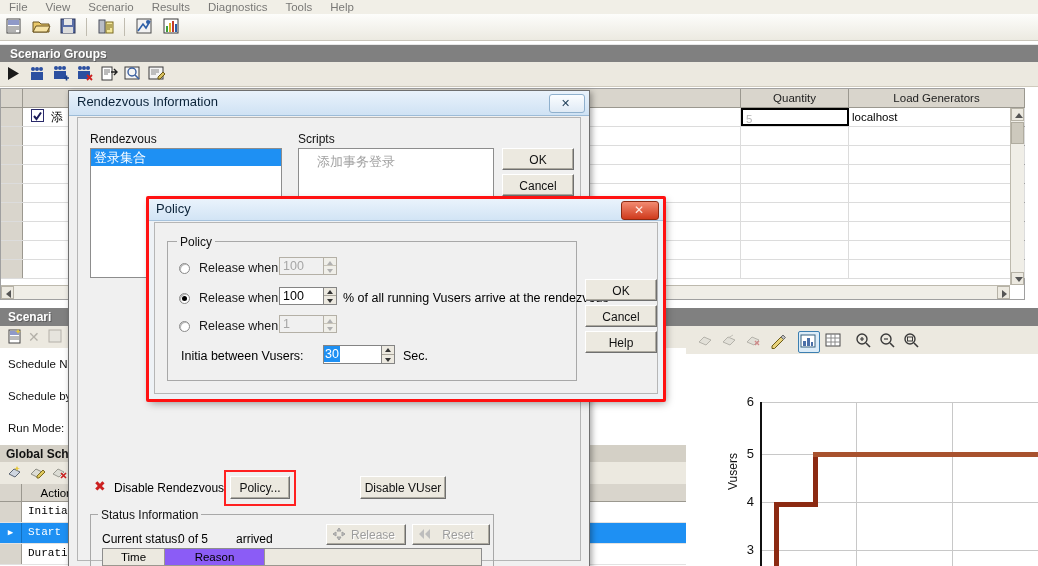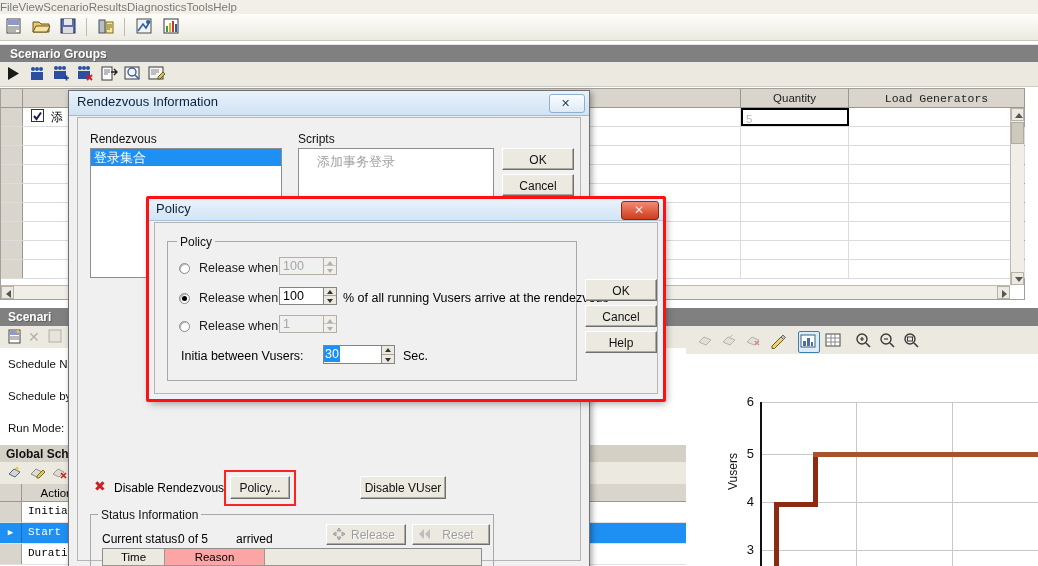--- a/index.html
+++ b/index.html
@@ -6,21 +6,21 @@
   body{
     width:1038px;height:566px;overflow:hidden;position:relative;
     font-family:"Liberation Sans","DejaVu Sans",sans-serif;
     font-size:11px;color:#000;background:#ffffff;
   }
   .abs{position:absolute;}
 
   
   #menubar{left:0;top:0;width:1038px;height:14px;background:#f1efe7;
     border-bottom:1px solid #d7d3c8;overflow:hidden;}
-  #menubar .mi{float:left;padding:0 0;line-height:14px;font-size:11.5px;color:#4a4a4a;
+  #menubar .mi{float:left;padding:0 9px;line-height:14px;font-size:11.5px;color:#4a4a4a;
     opacity:.72;}
 
   
   #maintoolbar{left:0;top:14px;width:1038px;height:26px;
     background:linear-gradient(#fdfdfb,#eceae1);border-bottom:1px solid #c9c5ba;}
   .tbtn{float:left;width:24px;height:24px;margin:1px 0 0 3px;position:relative;}
   .tbsep{float:left;width:1px;height:18px;margin:4px 5px 0 5px;background:#c0bcb0;}
 
   
   #sgTitle{left:0;top:44px;width:1038px;height:18px;background:#808080;
@@ -268,35 +268,36 @@
         <path d="M12 14l5-5 2 2-5 5h-2z" fill="#d8c060" stroke="#6b5a16"></path>
       </svg>
   </div>
 </div>
 
 <div id="grid" class="abs">
   <div id="gridHead">
     <div class="ghc" style="left:0;width:22px;"></div>
     <div class="ghc" style="left:22px;width:718px;"></div>
     <div class="ghc" style="left:740px;width:108px;">Quantity</div>
-    <div class="ghc" style="left:848px;width:176px;font-family:Liberation Mono, monospace;">Load Generators</div>
+    <div class="ghc" style="left:848px;width:176px;">Load Generators</div>
   </div>
 
   <div class="grow" style="top:19px;">
     <div class="rowLeadGray"></div>
     <div class="gcell" style="left:22px;width:718px;">
       <span class="abs" style="left:8px;top:1px;">
         <svg width="13" height="13" viewBox="0 0 13 13">
             <rect x="0.5" y="0.5" width="12" height="12" fill="#fff" stroke="#2a2a6a"></rect>
             <path d="M3 7l2.5 3L10 3.5" stroke="#1b1b5a" stroke-width="2" fill="none"></path>
           </svg>
       </span>
       <span class="abs" style="left:28px;top:0;font-size:12px;">添</span>
     </div>
     <div class="gcell gcellSel" style="left:740px;width:108px;">5</div>
+    <div class="gcell" style="left:848px;width:176px;">localhost</div>
   </div>
 
   <div class="grow" style="top:38px;">
       <div class="rowLeadGray"></div>
       <div class="gcell" style="left:22px;width:718px;"></div>
       <div class="gcell" style="left:740px;width:108px;"></div>
       <div class="gcell" style="left:848px;width:176px;"></div>
     </div>
   <div class="grow" style="top:57px;">
       <div class="rowLeadGray"></div>
@@ -559,21 +560,21 @@
     </div>
     <div class="w95btn dis" style="left:334px;top:406px;width:78px;height:21px;line-height:21px;padding-left:14px;">Reset</div>
     <div class="abs" style="left:340px;top:410px;">
       <svg width="14" height="12" viewBox="0 0 14 12">
           <path d="M6 1L1 6l5 5zM12 1L7 6l5 5z" fill="#bdbdbd"></path>
         </svg>
     </div>
 
     <div class="abs" style="left:24px;top:430px;width:380px;height:40px;background:#fff;border:1px solid #8d8d8d;box-sizing:border-box;">
       <div class="abs" style="left:0;top:0;width:62px;height:17px;line-height:17px;text-align:center;background:#ece9e0;border-right:1px solid #9b988f;border-bottom:1px solid #9b988f;font-size:11.5px;box-sizing:border-box;">Time</div>
-      <div class="abs" style="left:62px;top:0;width:100px;height:17px;line-height:17px;text-align:center;background:#fca5a5;border-right:1px solid #9b988f;border-bottom:1px solid #9b988f;font-size:11.5px;box-sizing:border-box;">Reason</div>
+      <div class="abs" style="left:62px;top:0;width:100px;height:17px;line-height:17px;text-align:center;background:#8b5cf6;border-right:1px solid #9b988f;border-bottom:1px solid #9b988f;font-size:11.5px;box-sizing:border-box;">Reason</div>
       <div class="abs" style="left:162px;top:0;right:0;height:17px;background:#ece9e0;border-bottom:1px solid #9b988f;box-sizing:border-box;"></div>
     </div>
   </div>
 </div>
 
 <div id="polWrap" class="abs">
   <div id="polDlg">
     <div id="polTitleBar">
       <div id="polTitle">Policy</div>
       <div id="polClose">

